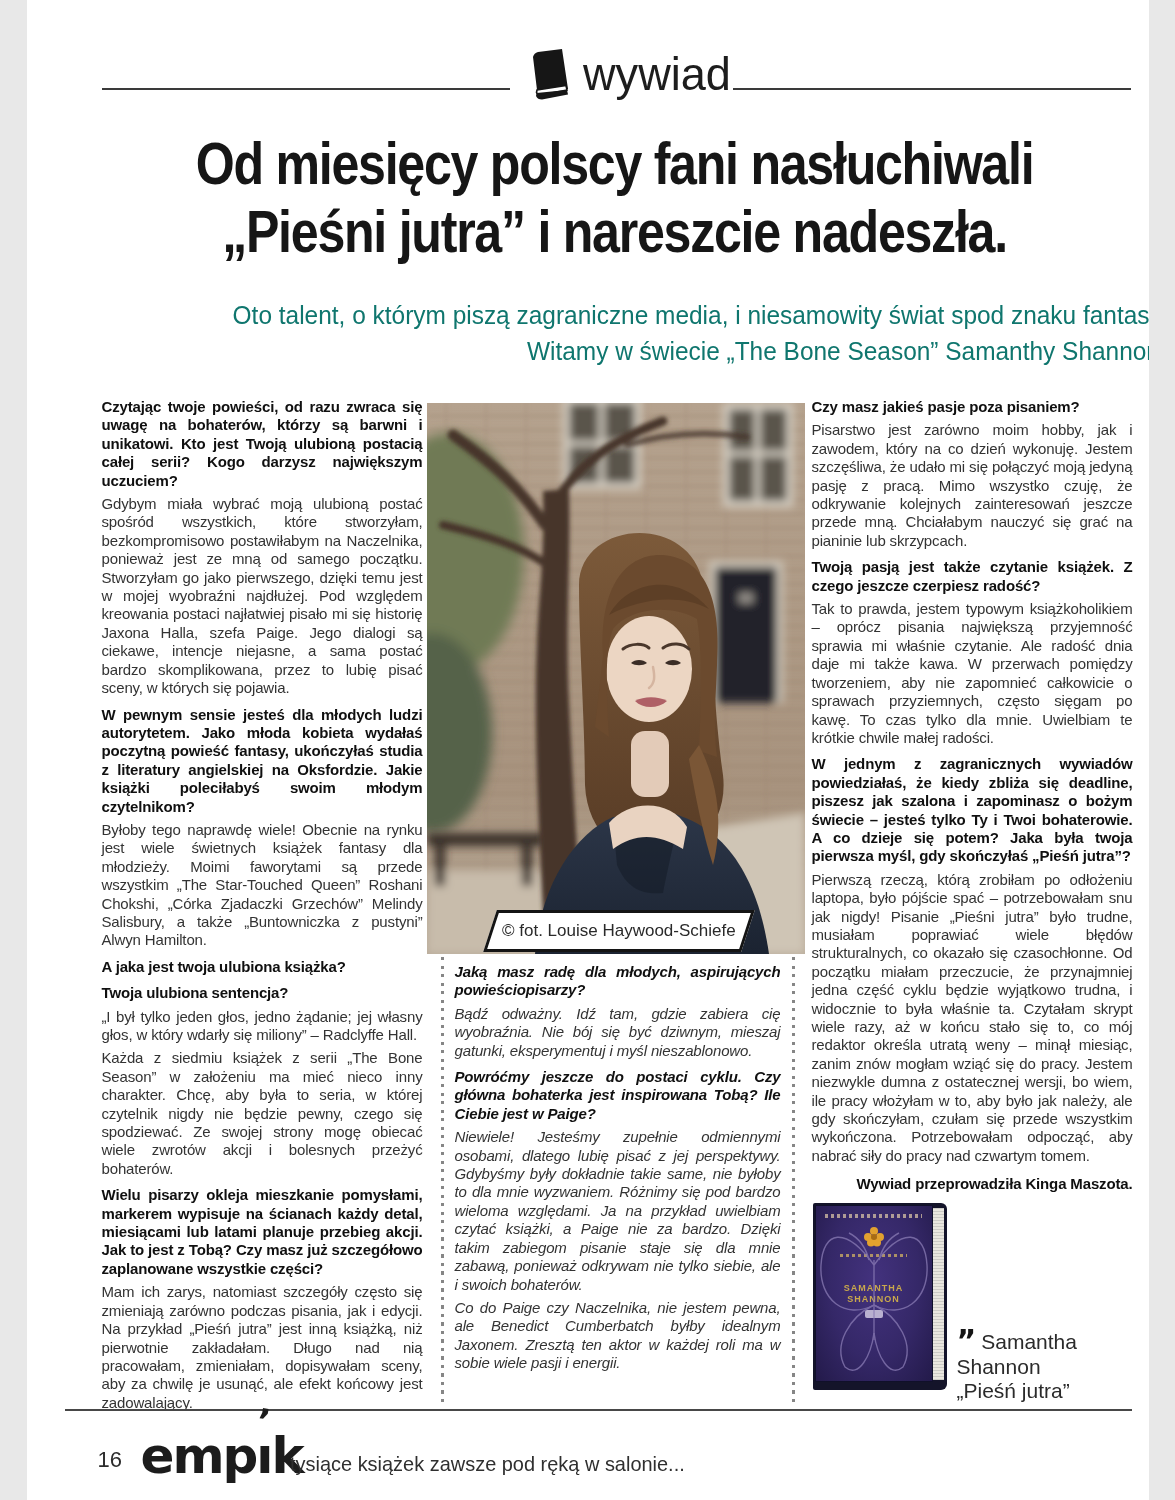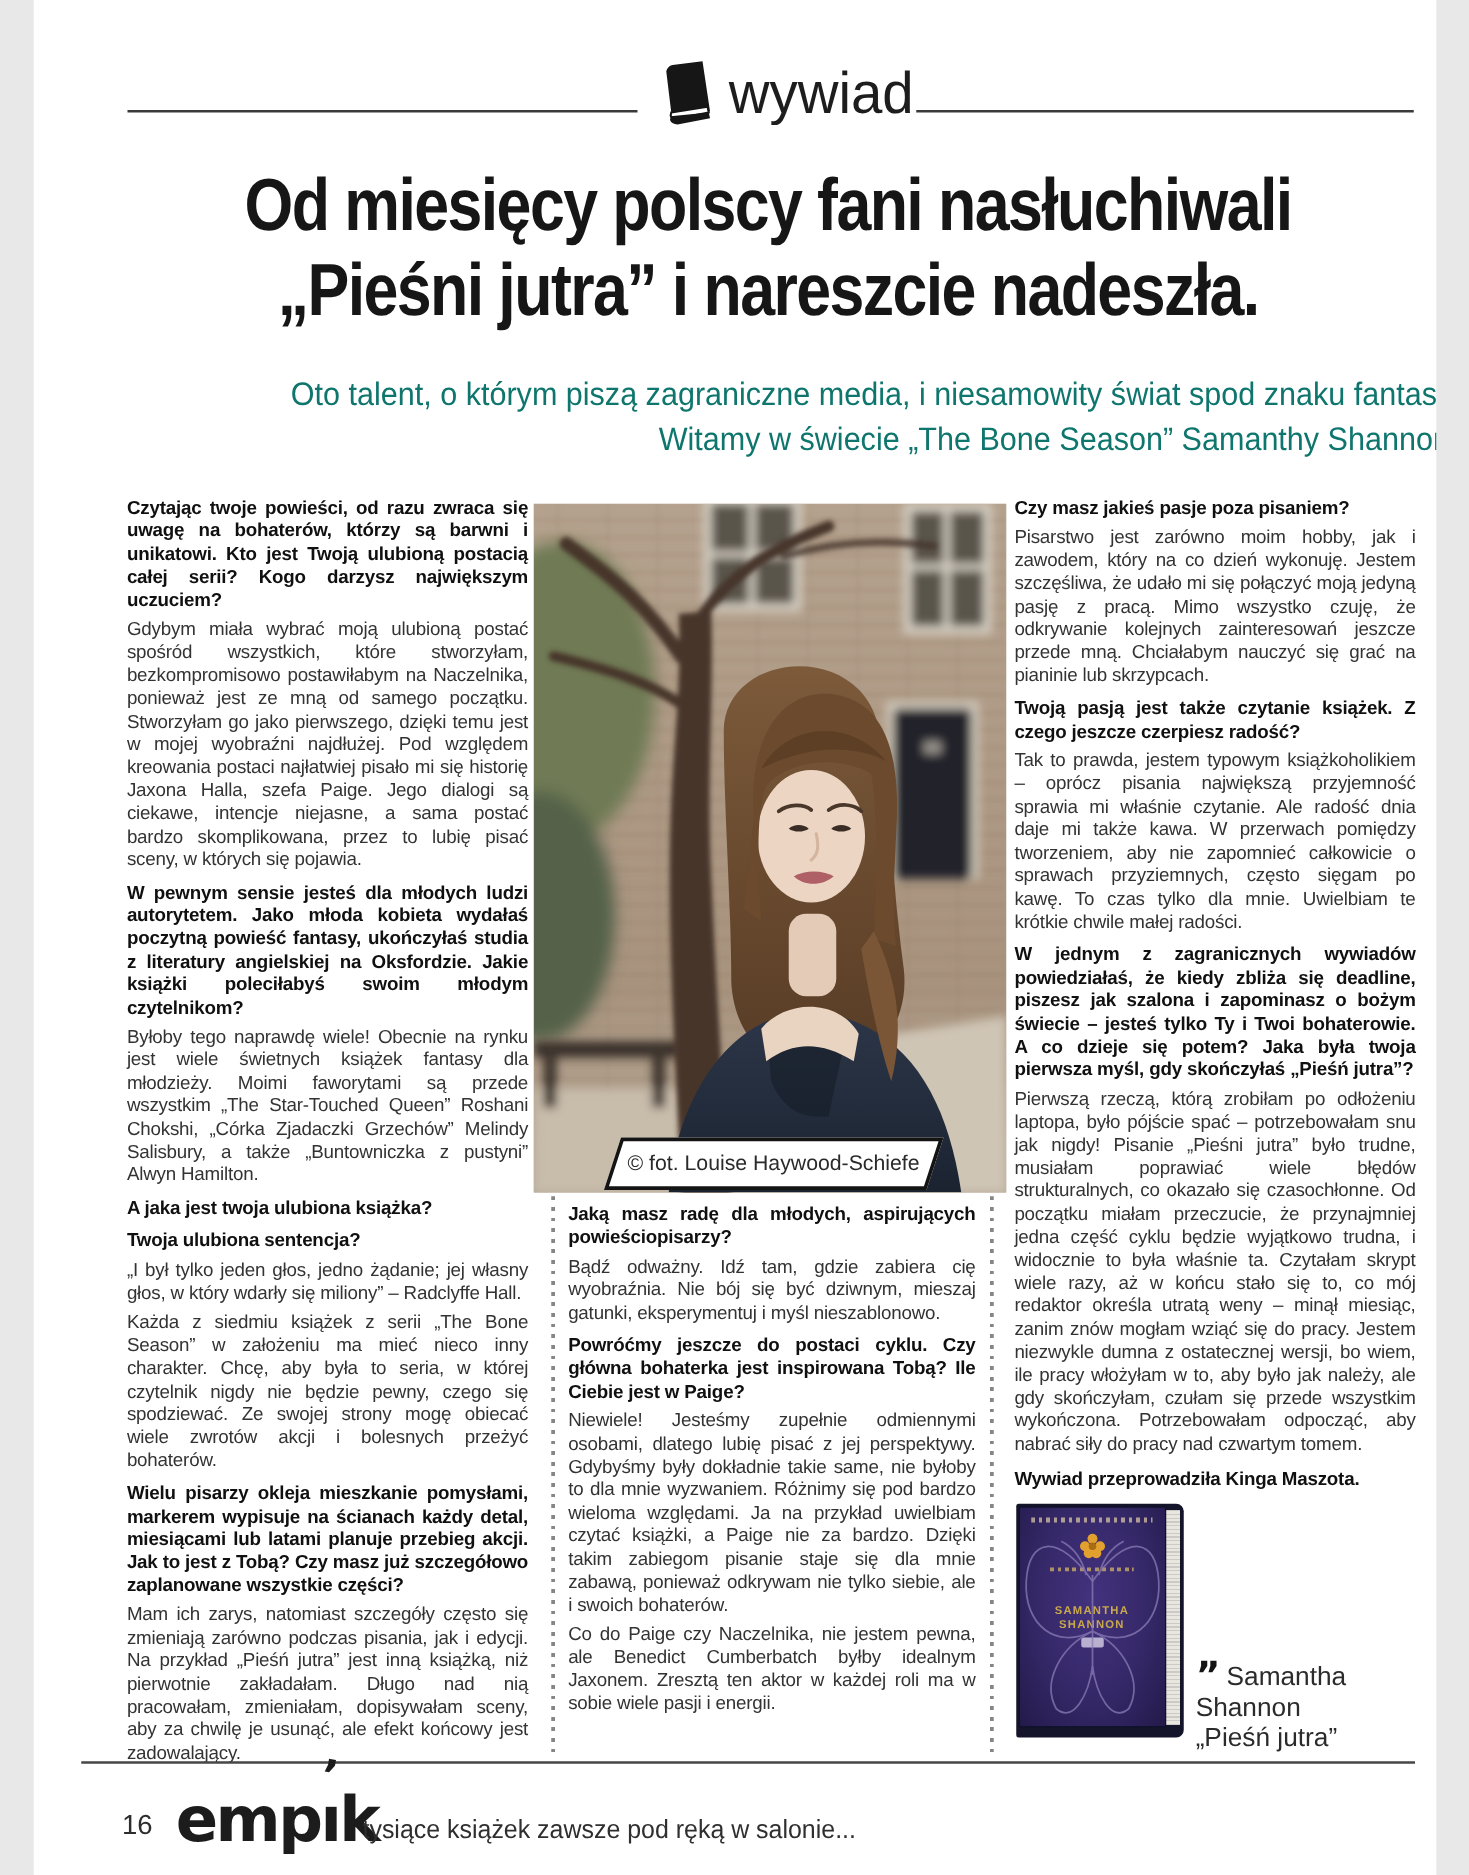--- a/index.html
+++ b/index.html
@@ -26,23 +26,23 @@
   .lede{position:absolute;left:0;top:297px;width:1175px;text-align:right;color:#0f766e;}
   .lede .lede-line{font-size:26px;line-height:36px;transform:scaleX(.94);
     transform-origin:center;white-space:nowrap;}
   
   .col{position:absolute;text-align:justify;font-size:15px;line-height:18.4px;
     letter-spacing:-.15px;}
   .col p{margin:0;}
   .col p.q{font-weight:700;color:#101010;margin-top:8px;}
   .col p.q:first-child{margin-top:0;}
   .col p.a{margin-top:5px;color:#333;}
-  .col p.byline{font-weight:700;color:#101010;text-align:left;margin-top:10px;}
+  .col p.byline{font-weight:700;color:#101010;text-align:right;margin-top:10px;}
   .col-left{left:75px;top:398px;width:321px;}
-  .col-middle{left:428px;top:963px;width:326px;}
+  .col-middle{left:428px;top:963px;width:326px;font-style:italic;}
   .col-right{left:785px;top:398px;width:321px;}
   .vdots{position:absolute;width:3px;top:957px;height:448px;
     background:repeating-linear-gradient(to bottom,#868686 0 3px,transparent 3px 8.5px);}
   .vdots-1{left:414px;}
   .vdots-2{left:765px;}
   
   .photo{position:absolute;left:400px;top:403px;width:378px;height:551px;overflow:hidden;background:#a8937f;}
   .photo svg{display:block;}
   .credit-box{
     position:absolute;left:463px;top:910px;width:252px;height:36px;

